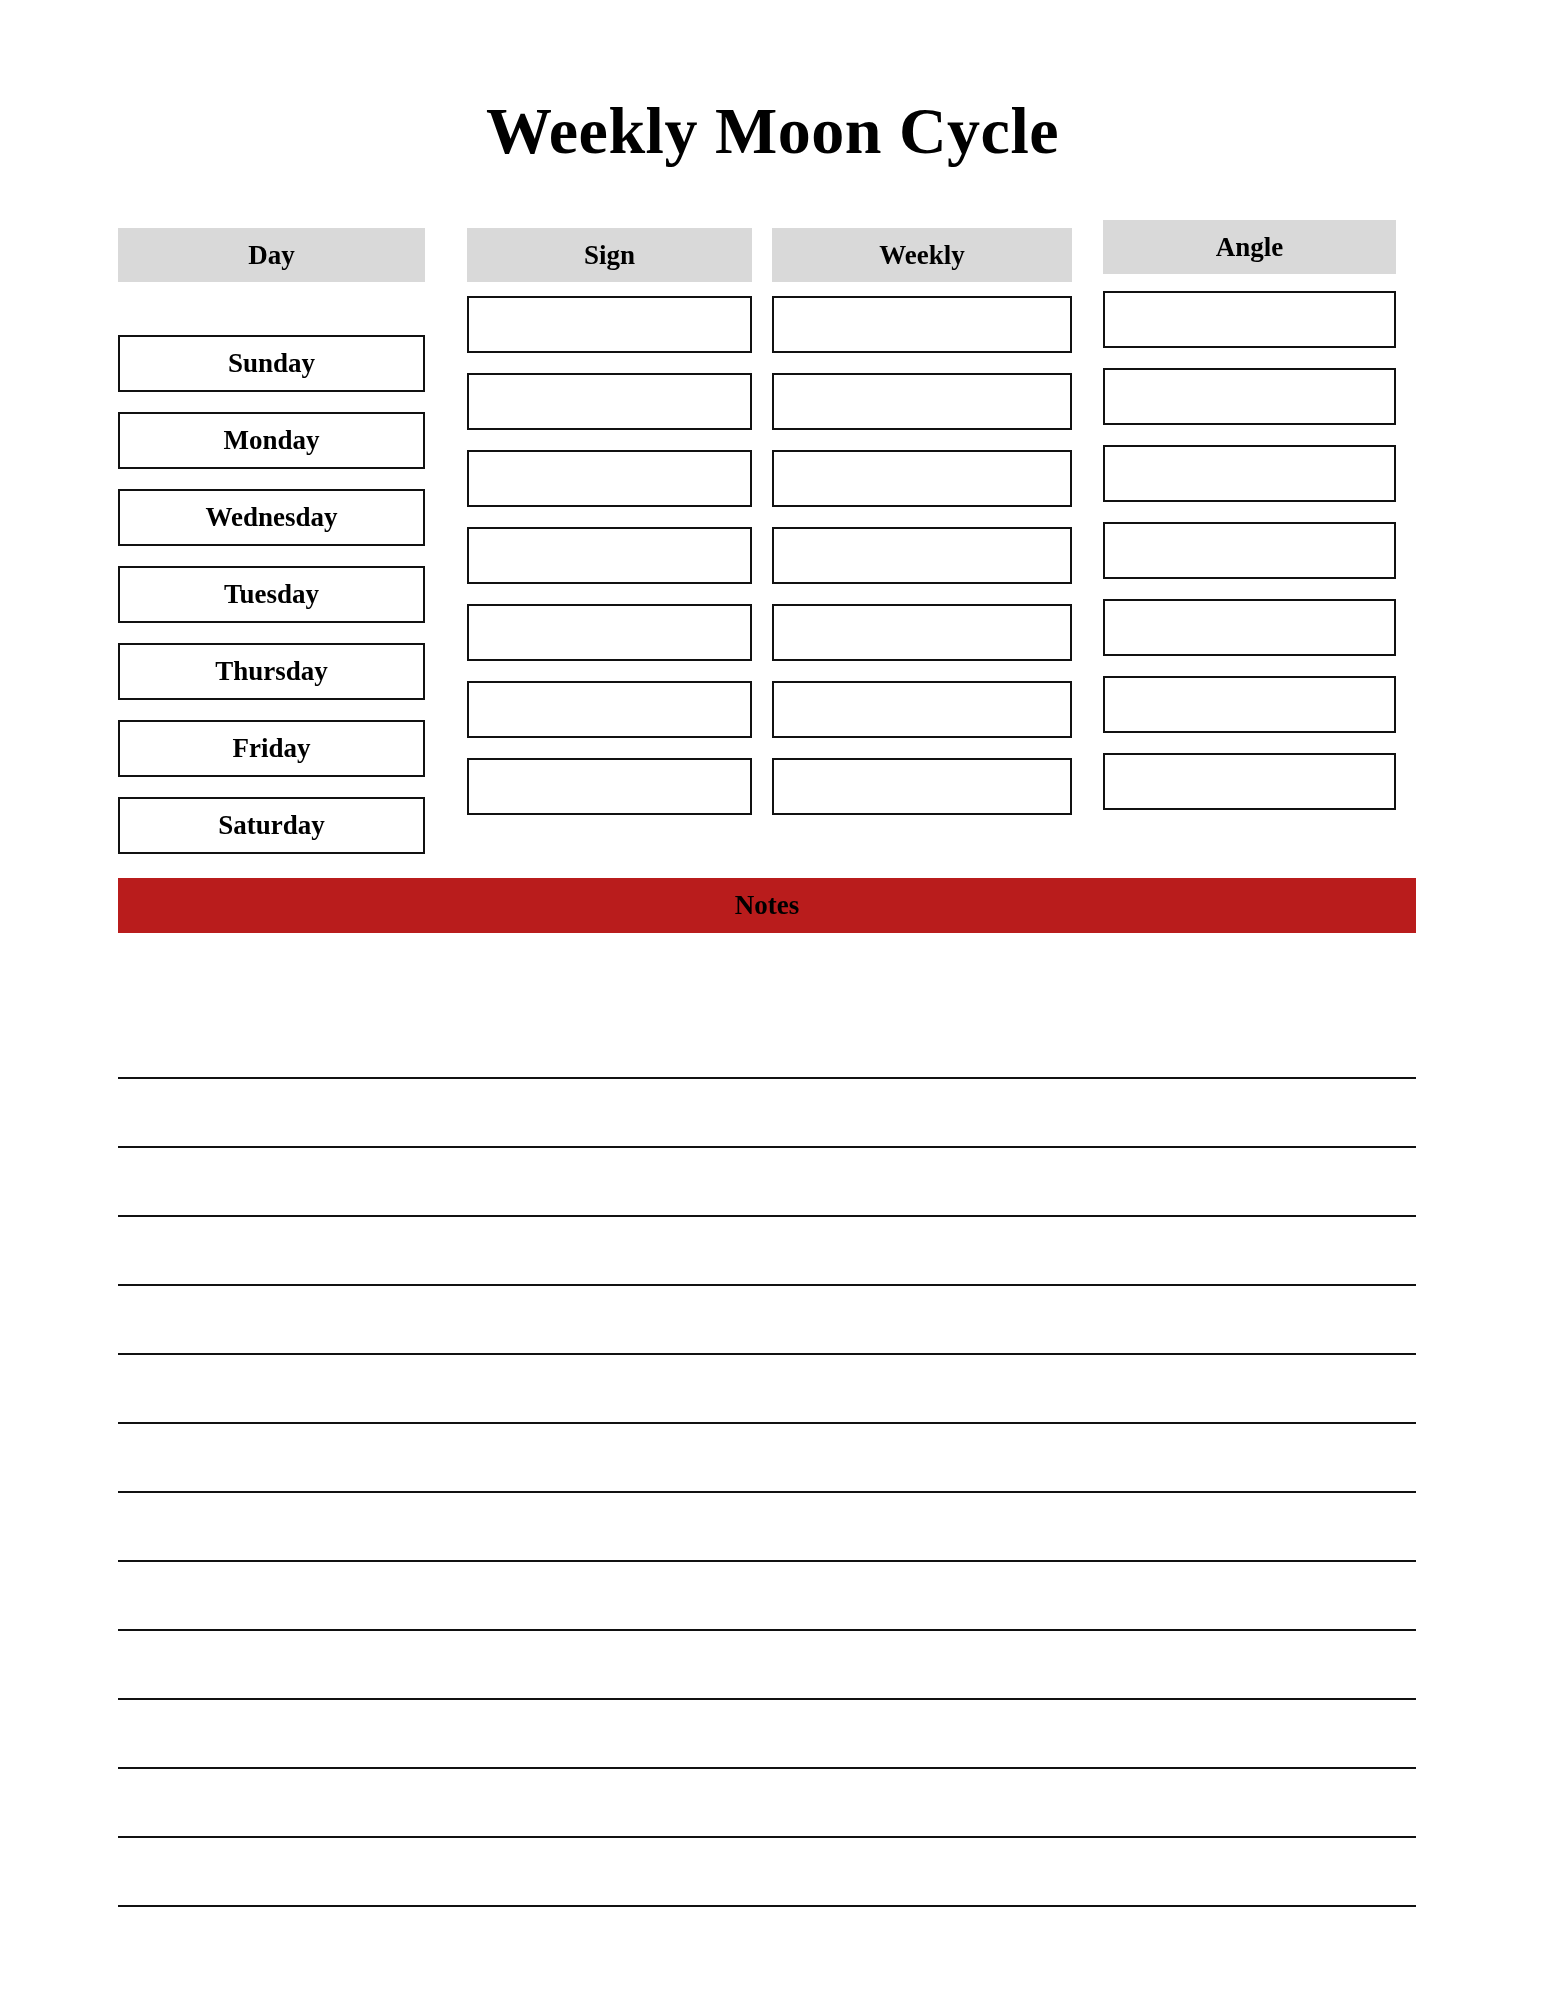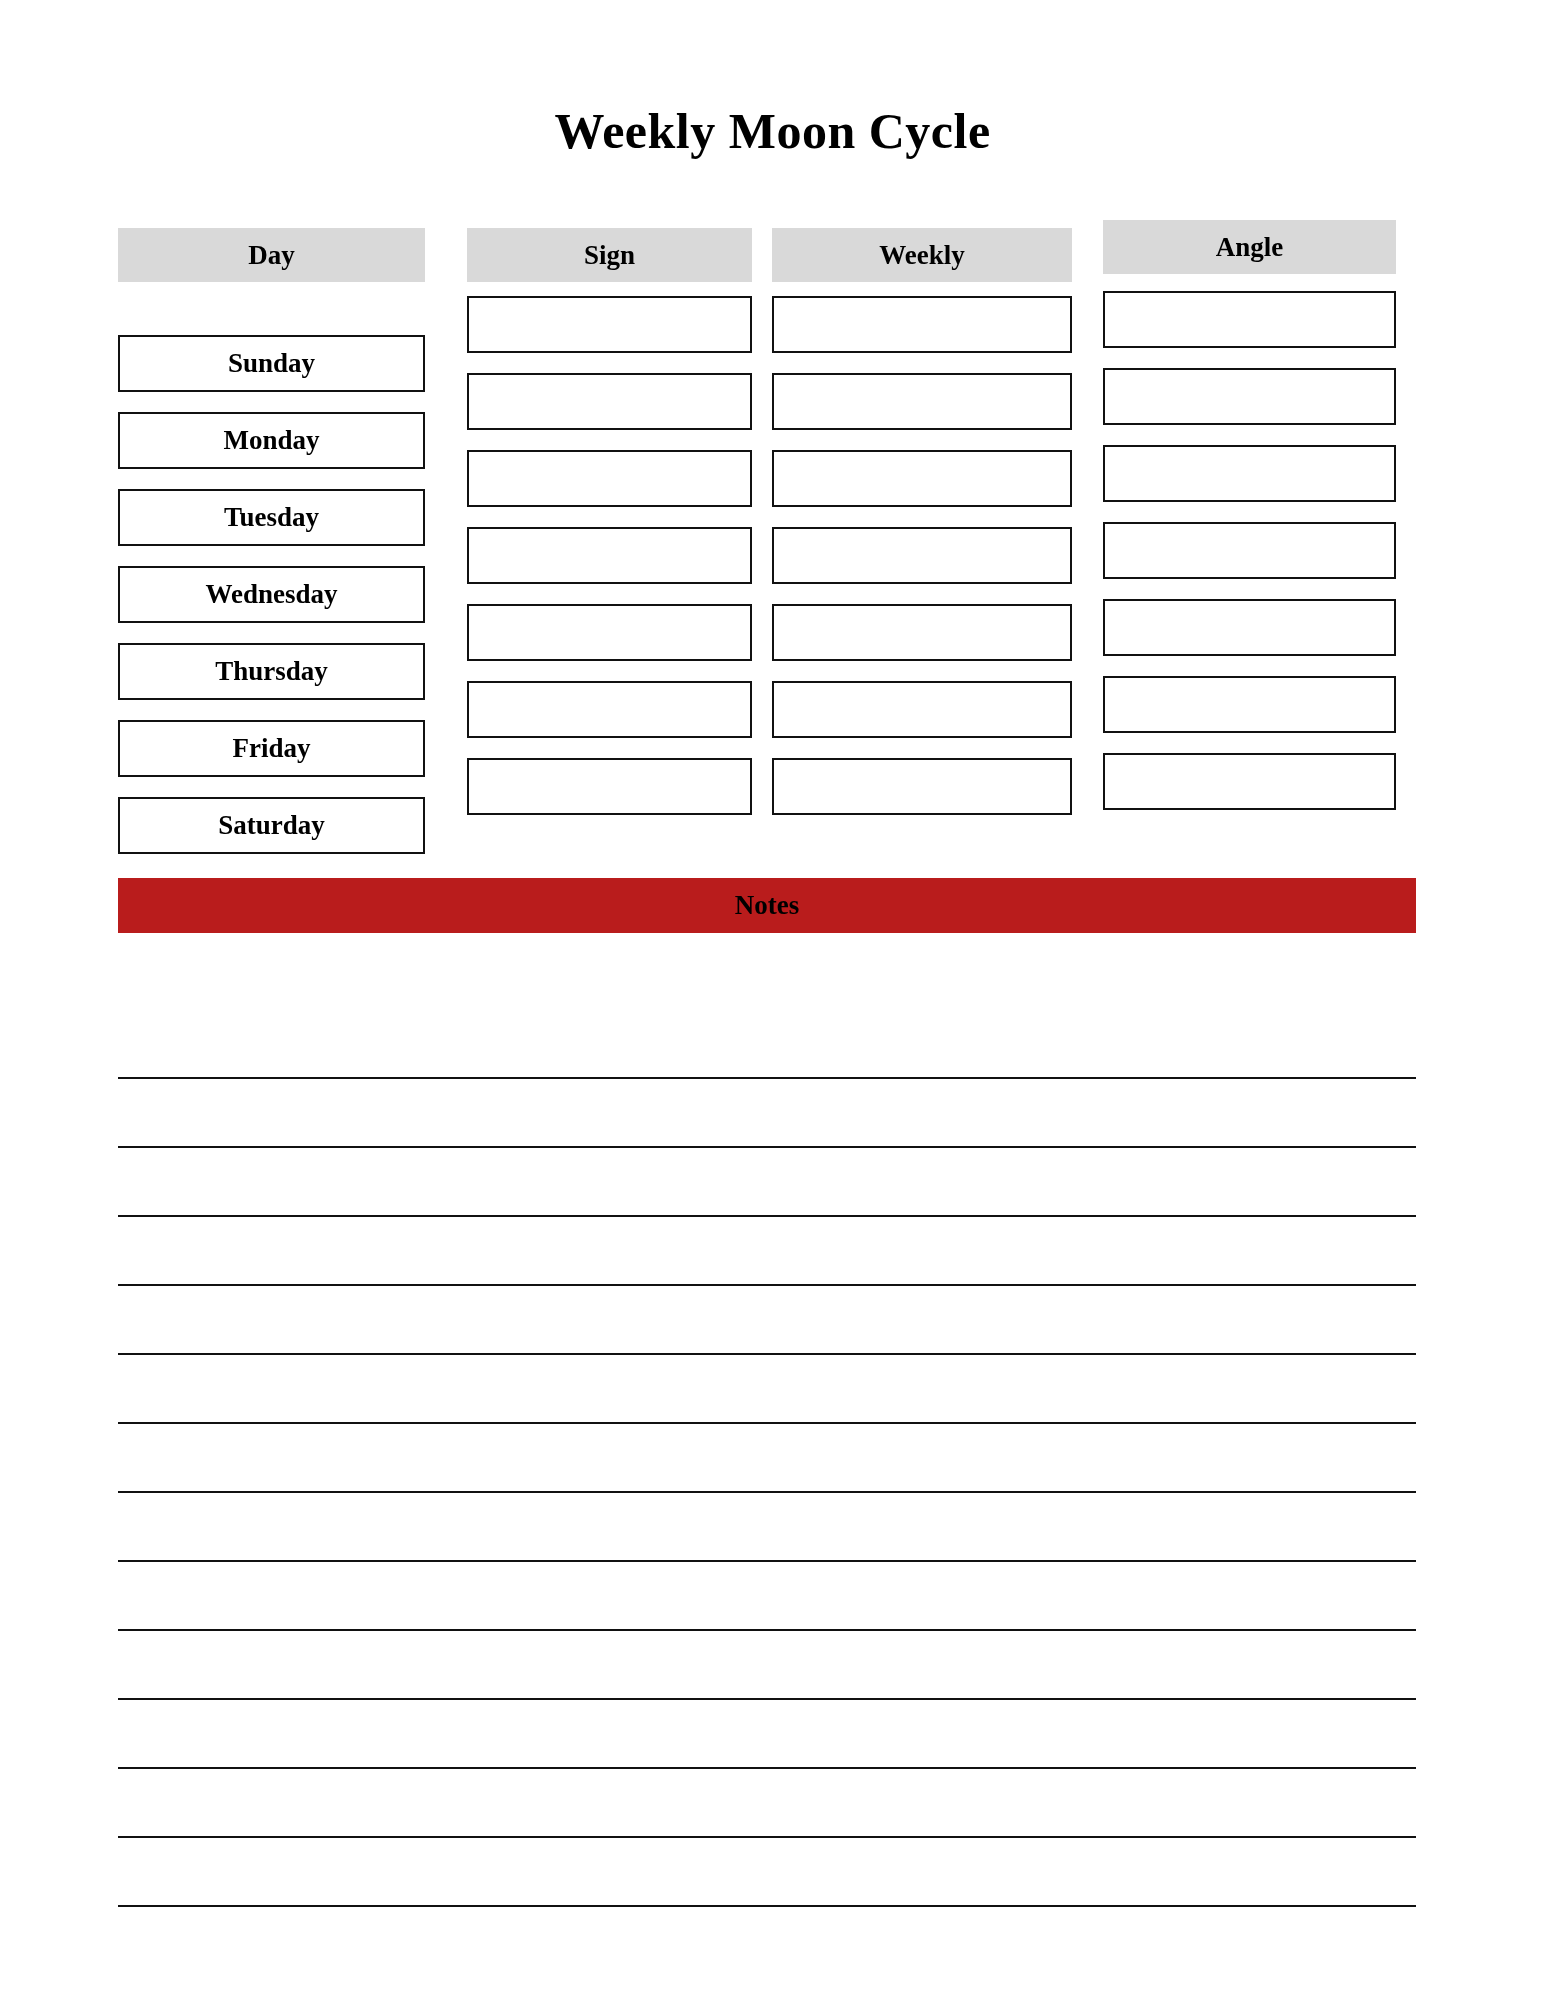--- a/index.html
+++ b/index.html
@@ -27,21 +27,21 @@
 
   
   .page-title {
     position: absolute;
     left: 0;
     top: 96px;
     width: 1545px;
     text-align: center;
     font-family: "Liberation Serif", "DejaVu Serif", serif;
     font-weight: bold;
-    font-size: 50px;
+    font-size: 66px;
     line-height: 70px;
     letter-spacing: 0.5px;
     color: #000000;
   }
 
   
   .grid {
     position: absolute;
     left: 118px;
     top: 228px;
@@ -179,50 +179,50 @@
       <div class="col col-degree">
         <div class="cell-box blank"></div>
       </div>
       <div class="col col-angle">
         <div class="cell-box blank"></div>
       </div>
     </div>
 
     <div class="grid-row body-row">
       <div class="col col-day">
+        <div class="cell-box">Wednesday</div>
+      </div>
+      <div class="col col-sign">
+        <div class="cell-box blank"></div>
+      </div>
+      <div class="col col-degree">
+        <div class="cell-box blank"></div>
+      </div>
+      <div class="col col-angle">
+        <div class="cell-box blank"></div>
+      </div>
+    </div>
+
+    <div class="grid-row body-row">
+      <div class="col col-day">
         <div class="cell-box">Tuesday</div>
       </div>
       <div class="col col-sign">
         <div class="cell-box blank"></div>
       </div>
       <div class="col col-degree">
         <div class="cell-box blank"></div>
       </div>
       <div class="col col-angle">
         <div class="cell-box blank"></div>
       </div>
     </div>
 
     <div class="grid-row body-row">
       <div class="col col-day">
-        <div class="cell-box">Wednesday</div>
-      </div>
-      <div class="col col-sign">
-        <div class="cell-box blank"></div>
-      </div>
-      <div class="col col-degree">
-        <div class="cell-box blank"></div>
-      </div>
-      <div class="col col-angle">
-        <div class="cell-box blank"></div>
-      </div>
-    </div>
-
-    <div class="grid-row body-row">
-      <div class="col col-day">
         <div class="cell-box">Thursday</div>
       </div>
       <div class="col col-sign">
         <div class="cell-box blank"></div>
       </div>
       <div class="col col-degree">
         <div class="cell-box blank"></div>
       </div>
       <div class="col col-angle">
         <div class="cell-box blank"></div>

